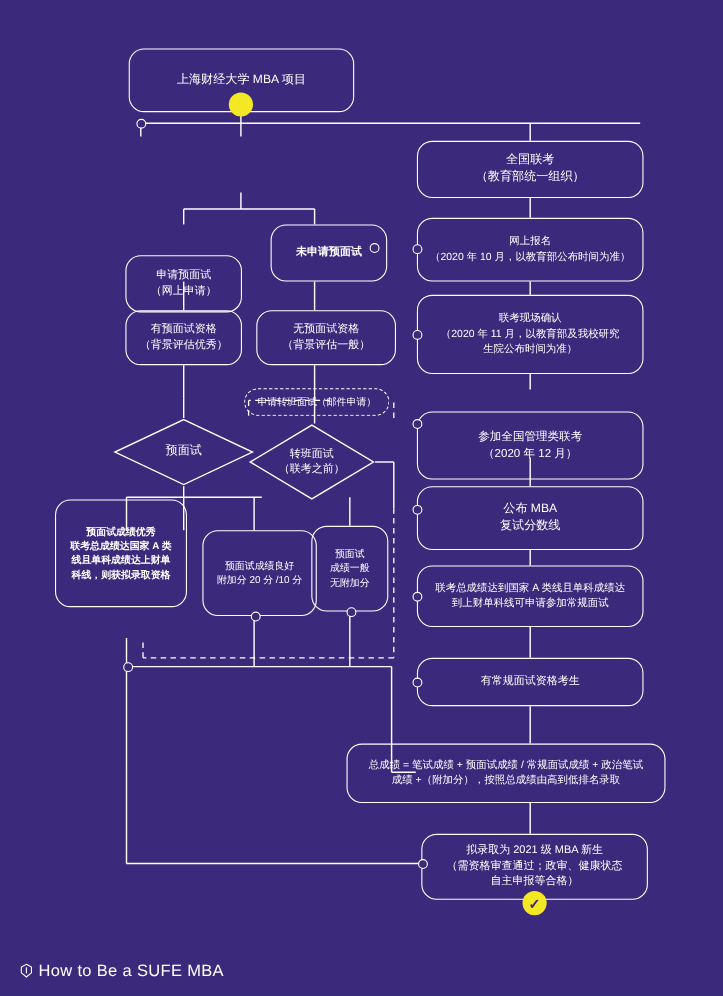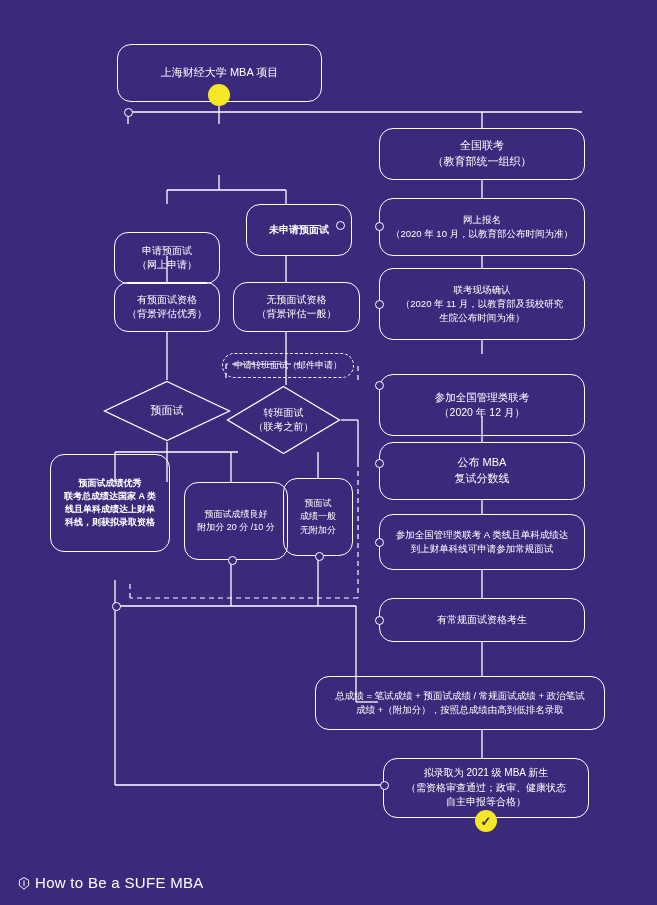--- a/index.html
+++ b/index.html
@@ -276,21 +276,21 @@
 附加分 20 分 /10 分</span>
   </div>
 
   <div class="node" style="left:283px; top:478px; width:70px; height:78px;">
     <span class="txt fs9">预面试
 成绩一般
 无附加分</span>
   </div>
 
   <div class="node" style="left:379px; top:514px; width:206px; height:56px;">
-    <span class="txt fs95">参加全国管理类联考 A 类线且单科成绩达
+    <span class="txt fs95">联考总成绩达到国家 A 类线且单科成绩达
 到上财单科线可申请参加常规面试</span>
   </div>
 
   <div class="node" style="left:379px; top:598px; width:206px; height:44px;">
     <span class="txt fs10">有常规面试资格考生</span>
   </div>
 
   <div class="node" style="left:315px; top:676px; width:290px; height:54px;">
     <span class="txt fs95">总成绩 = 笔试成绩 + 预面试成绩 / 常规面试成绩 + 政治笔试
 成绩 +（附加分），按照总成绩由高到低排名录取</span>

